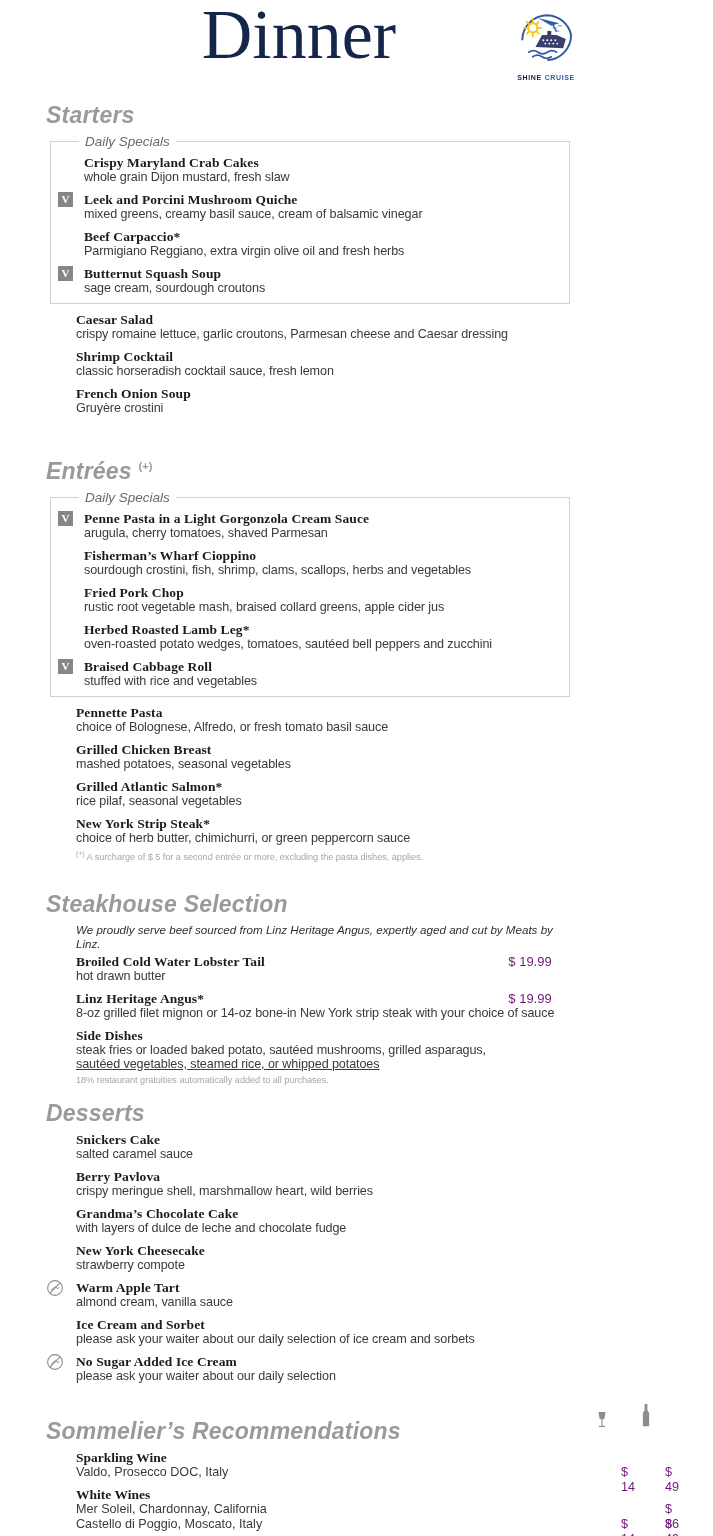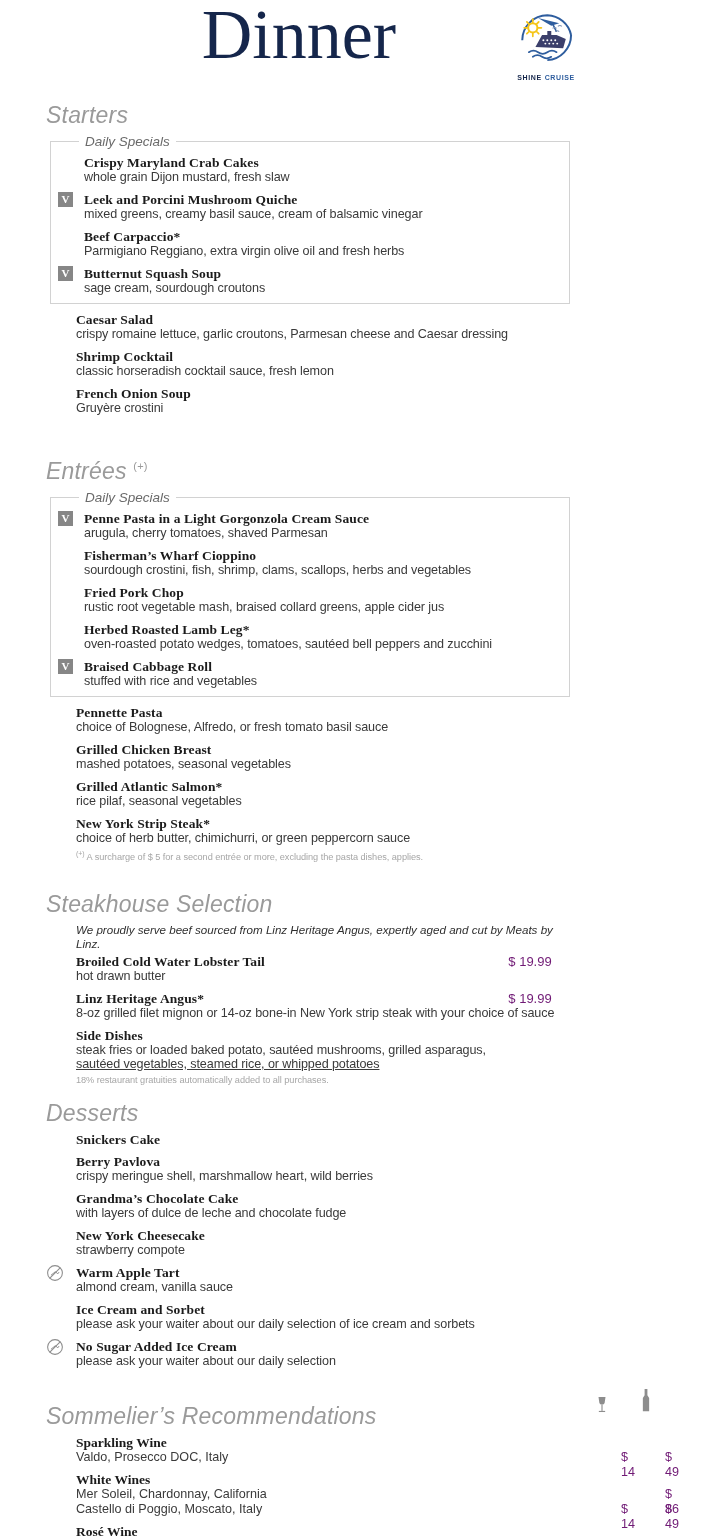--- a/index.html
+++ b/index.html
@@ -20,21 +20,21 @@
     font-family: "Liberation Serif", "DejaVu Serif", serif;
     font-size: 70px; line-height: 82px;
     color: #15264b; letter-spacing: 0px;
   }
   .logo { position: absolute; right: 18px; top: 6px; width: 68px; height: 66px; }
 
   
   .section { padding: 0 28px 0 46px; }
   .section-title {
     font-family: "Liberation Sans", sans-serif;
-    font-style: italic; font-weight: 400;
+    font-style: italic; font-weight: 700;
     font-size: 23px; line-height: 27px;
     color: #9a9a9a; letter-spacing: .2px;
     margin-bottom: 5px;
   }
   .section-title .sup {
     font-size: 11px; vertical-align: super; font-style: normal; color: #9a9a9a;
   }
 
   
   .specials {
@@ -280,20 +280,21 @@
       </div>
     </div>
     <div class="note">18% restaurant gratuities automatically added to all purchases.</div>
   </div>
 
   <div class="section" style="margin-top:14px;">
     <div class="section-title">Desserts</div>
     <div class="items">
       <div class="item">
         <div class="item-name">Snickers Cake</div>
+        <div class="item-desc">salted caramel sauce</div>
       </div>
       <div class="item">
         <div class="item-name">Berry Pavlova</div>
         <div class="item-desc">crispy meringue shell, marshmallow heart, wild berries</div>
       </div>
       <div class="item">
         <div class="item-name">Grandma’s Chocolate Cake</div>
         <div class="item-desc">with layers of dulce de leche and chocolate fudge</div>
       </div>
       <div class="item">

